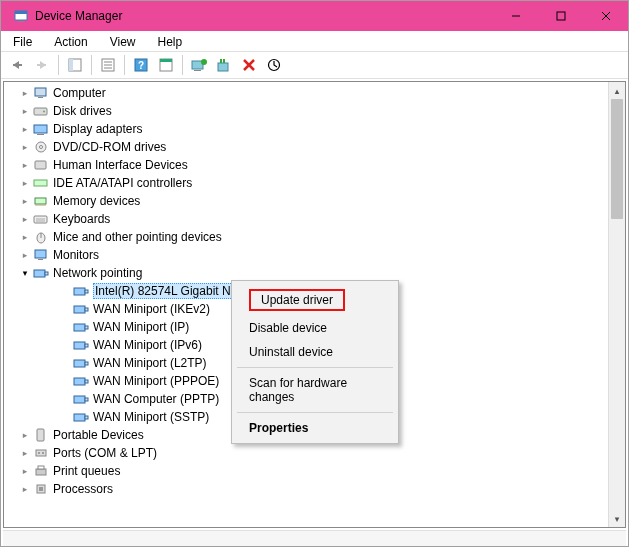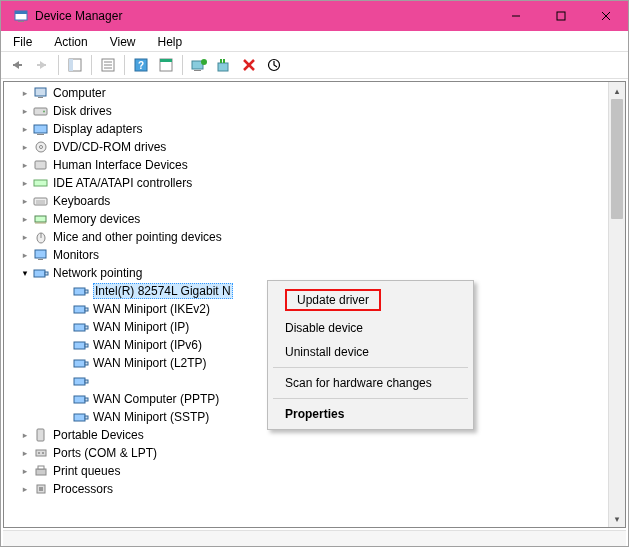--- a/index.html
+++ b/index.html
@@ -47,21 +47,21 @@
   .node.selected .node-label { background:#cce8ff; border:1px dotted #3399ff; padding:0 1px; }
   .lvl1 { padding-left: 12px; }
   .lvl3 { padding-left: 52px; }
   
   .vscroll { position:absolute; right:0; top:0; bottom:0; width:17px; background:#f0f0f0; border-left:1px solid #ddd;}
   .vscroll .arrow { height:17px; display:flex; align-items:center; justify-content:center; font-size:9px; color:#555;}
   .vscroll .thumb { position:absolute; left:2px; right:2px; top:17px; height:120px; background:#c2c2c2; border-radius:1px;}
   
   .statusbar { height:18px; border-top:1px solid #e0e0e0; margin:0 2px 2px 2px; background:#f6f6f6;}
   
-  .ctxmenu { position:absolute; left:231px; top:280px; width:207px; background:#f2f2f2; border:1px solid #bdbdbd; box-shadow:3px 3px 4px rgba(0,0,0,0.25); padding:3px; font-size:12px;margin-left:36px;}
+  .ctxmenu { position:absolute; left:231px; top:280px; width:168px; background:#f2f2f2; border:1px solid #bdbdbd; box-shadow:3px 3px 4px rgba(0,0,0,0.25); padding:3px; font-size:12px;}
   .ctxitem { padding:5px 14px; }
   .ctxsep { height:1px; background:#d0d0d0; margin:3px 2px; }
   .ctxitem.bold { font-weight:700;}
   .highlight-box { border:2px solid #e11; padding:2px 10px; display:inline-block;}
   
   svg { display:block; }
 </style>
 </head>
 <body>
 
@@ -237,42 +237,42 @@
               <rect x="1" y="3" width="13" height="6" fill="#cfc" stroke="#6a6"></rect>
             </svg>
           </span>
         <span class="node-label">IDE ATA/ATAPI controllers</span>
       </div>
 
       <div class="node lvl1">
         <span class="expander closed"></span>
         <span class="node-icon">
             <svg width="16" height="12">
+              <rect x="2" y="3" width="11" height="6" fill="#cfc" stroke="#585"></rect>
+              <line x1="2" y1="10" x2="13" y2="10" stroke="#aa7"></line>
+            </svg>
+          </span>
+        <span class="node-label">Memory devices</span>
+      </div>
+
+      <div class="node lvl1">
+        <span class="expander closed"></span>
+        <span class="node-icon">
+            <svg width="16" height="12">
               <rect x="1" y="3" width="13" height="7" rx="1" fill="#eee" stroke="#888"></rect>
               <line x1="3" y1="6" x2="12" y2="6" stroke="#aaa"></line>
               <line x1="3" y1="8" x2="12" y2="8" stroke="#aaa"></line>
             </svg>
           </span>
         <span class="node-label">Keyboards</span>
       </div>
 
       <div class="node lvl1">
         <span class="expander closed"></span>
         <span class="node-icon">
-            <svg width="16" height="12">
-              <rect x="2" y="3" width="11" height="6" fill="#cfc" stroke="#585"></rect>
-              <line x1="2" y1="10" x2="13" y2="10" stroke="#aa7"></line>
-            </svg>
-          </span>
-        <span class="node-label">Memory devices</span>
-      </div>
-
-      <div class="node lvl1">
-        <span class="expander closed"></span>
-        <span class="node-icon">
             <svg width="14" height="14">
               <ellipse cx="7" cy="8" rx="4" ry="5" fill="#eee" stroke="#888"></ellipse>
               <line x1="7" y1="3" x2="7" y2="8" stroke="#888"></line>
             </svg>
           </span>
         <span class="node-label">Mice and other pointing devices</span>
       </div>
 
       <div class="node lvl1">
         <span class="expander closed"></span>
@@ -347,20 +347,21 @@
         <span class="node-label">WAN Miniport (L2TP)</span>
       </div>
       <div class="node lvl3">
         <span class="expander none"></span>
         <span class="node-icon">
             <svg width="16" height="12">
               <rect x="1" y="3" width="11" height="7" fill="#9cf" stroke="#369"></rect>
               <rect x="12" y="5" width="3" height="3" fill="#cde" stroke="#369"></rect>
             </svg>
           </span>
+        <span class="node-label">WAN Miniport (PPPOE)</span>
       </div>
       <div class="node lvl3">
         <span class="expander none"></span>
         <span class="node-icon">
             <svg width="16" height="12">
               <rect x="1" y="3" width="11" height="7" fill="#9cf" stroke="#369"></rect>
               <rect x="12" y="5" width="3" height="3" fill="#cde" stroke="#369"></rect>
             </svg>
           </span>
         <span class="node-label">WAN Computer (PPTP)</span>

